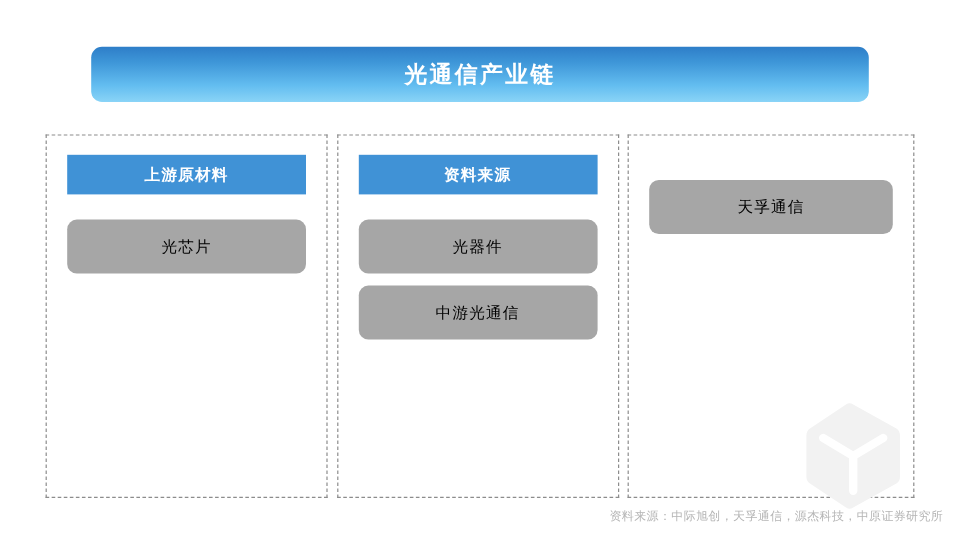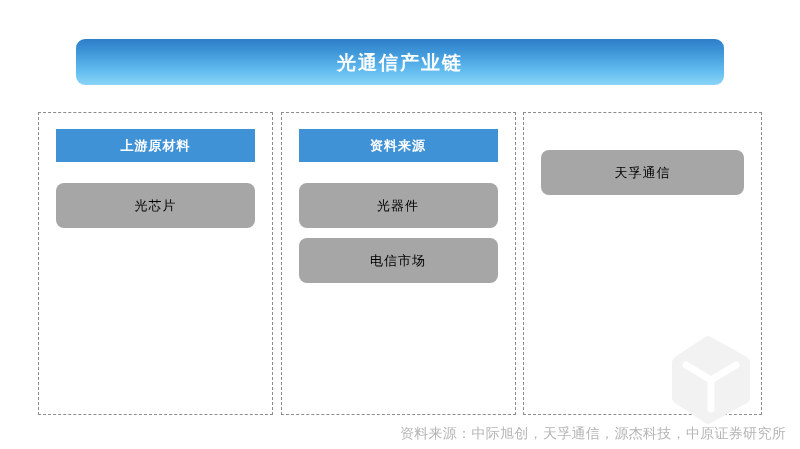--- a/index.html
+++ b/index.html
@@ -113,21 +113,21 @@
     pointer-events: none;
   }
 
   
   .source-note {
     position: absolute;
     left: 0;
     top: 426px;
     width: 786px;
     text-align: right;
-    font-size: 14px;
+    font-size: 10px;
     color: #b5b5b5;
     letter-spacing: 0.3px;
     line-height: 1;
   }
 </style>
 </head>
 <body>
 
 <div class="slide">
 
@@ -141,21 +141,21 @@
       <div class="col-header">上游原材料</div>
       <div class="items">
         <div class="item-box">光芯片</div>
       </div>
     </div>
 
     <div class="column col-2">
       <div class="col-header">资料来源</div>
       <div class="items">
         <div class="item-box">光器件</div>
-        <div class="item-box">电信市场</div>
+        <div class="item-box">中游光通信</div>
       </div>
     </div>
 
     <div class="column col-3">
       <div class="items">
         <div class="item-box">天孚通信</div>
       </div>
     </div>
 
   </div>

